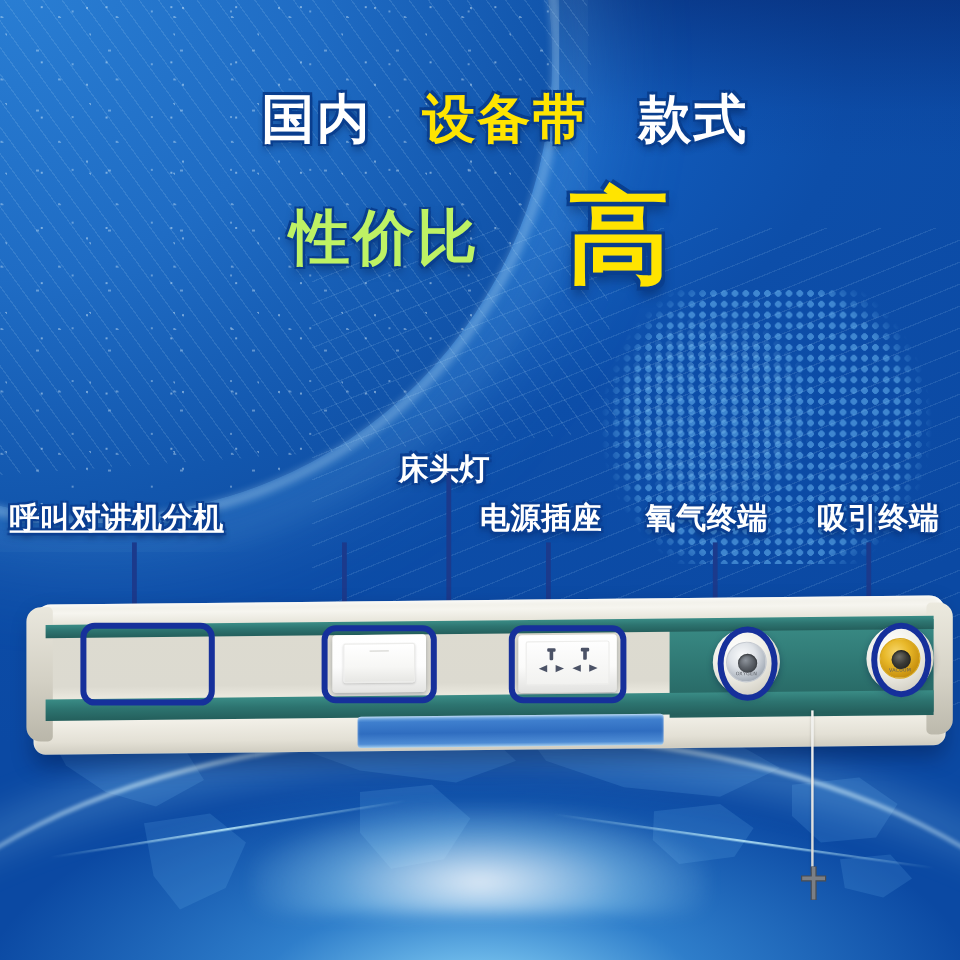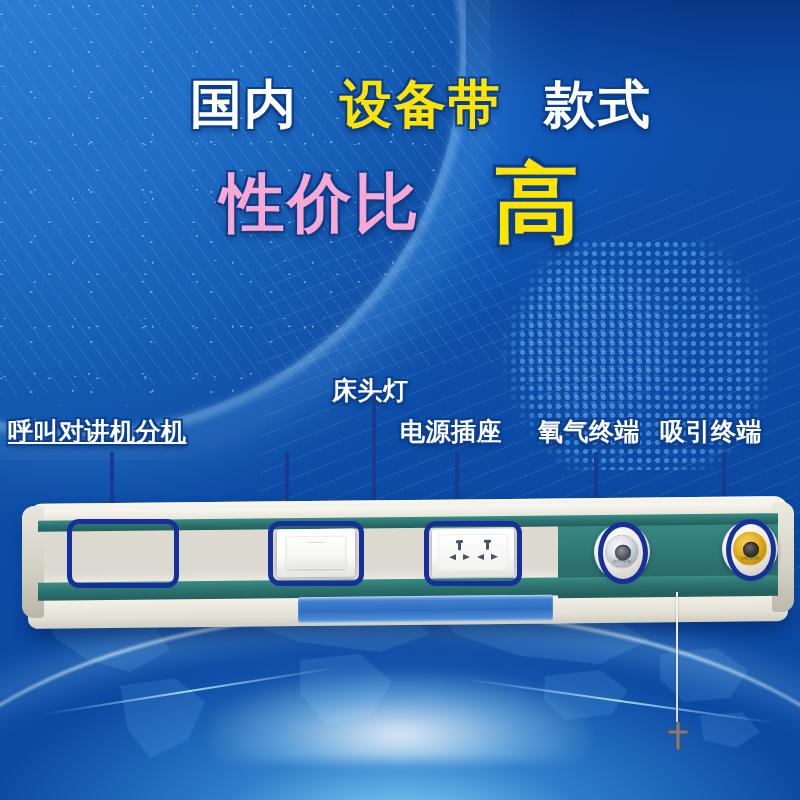--- a/index.html
+++ b/index.html
@@ -128,21 +128,21 @@
     position:absolute; background:linear-gradient(90deg, rgba(180,235,255,0), rgba(200,245,255,.8), rgba(180,235,255,0));
     height:2px; filter:blur(.6px);
   }
 
   
   .title-wrap{
     position:absolute; left:0; right:0; top:78px;
     text-align:center;
   }
   .title-line1{
-    font-size:52px; font-weight:bold; letter-spacing:2px;
+    font-size:44px; font-weight:bold; letter-spacing:2px;
     line-height:1;
     display:inline-block;
     margin-left:42px;
   }
   .t-white{
     color:#ffffff;
     text-shadow:
       0 0 2px #0a3f8f, 2px 2px 0 #0a3f8f, -2px 2px 0 #0a3f8f,
       2px -2px 0 #0a3f8f, -2px -2px 0 #0a3f8f, 0 4px 6px rgba(0,20,60,.45);
   }
@@ -150,22 +150,22 @@
     color:#ffe400;
     text-shadow:
       0 0 2px #0a3f8f, 2px 2px 0 #0a3f8f, -2px 2px 0 #0a3f8f,
       2px -2px 0 #0a3f8f, -2px -2px 0 #0a3f8f, 0 4px 6px rgba(0,20,60,.45);
   }
   .title-line2-row{
     position:absolute; left:0; right:0; top:160px;
     display:flex; align-items:center; justify-content:center; gap:72px;
   }
   .title-line2{
-    font-size:64px; font-weight:bold; letter-spacing:3px;
-    color:#f9a8d4;
+    font-size:50px; font-weight:bold; letter-spacing:3px;
+    color:#bef264;
     text-shadow:
       0 0 2px #0a3f8f, 2px 2px 0 #0a3f8f, -2px 2px 0 #0a3f8f,
       2px -2px 0 #0a3f8f, -2px -2px 0 #0a3f8f, 0 4px 8px rgba(0,20,60,.5);
   }
   .title-big{
     font-size:86px; font-weight:bold; line-height:.9;
     color:#ffe400;
     text-shadow:
       0 0 2px #0a3f8f, 3px 3px 0 #0a3f8f, -3px 3px 0 #0a3f8f,
       3px -3px 0 #0a3f8f, -3px -3px 0 #0a3f8f, 0 6px 10px rgba(0,20,60,.5);
@@ -421,21 +421,21 @@
 
   <div class="title-line2-row">
     <span class="title-line2">性价比</span>
     <span class="title-big">高</span>
   </div>
 
   <div class="callout-label" style="left:8px; top:415px;text-decoration:underline;">呼叫对讲机分机</div>
   <div class="callout-label" style="left:332px; top:374px;">床头灯</div>
   <div class="callout-label" style="left:400px; top:415px;">电源插座</div>
   <div class="callout-label" style="left:538px; top:415px;text-align:center;">氧气终端</div>
-  <div class="callout-label" style="left:660px; top:415px;text-align:center;">吸引终端</div>
+  <div class="callout-label" style="left:681px; top:415px;text-align:center;">吸引终端</div>
 
   <div class="leader" style="left:110px; top:452px; height:85px;"></div>
   <div class="leader" style="left:285px; top:452px; height:80px;"></div>
   <div class="leader" style="left:372px; top:394px; height:220px;"></div>
   <div class="leader" style="left:455px; top:452px; height:80px;"></div>
   <div class="leader" style="left:594px; top:452px; height:90px;"></div>
   <div class="leader" style="left:722px; top:452px; height:90px;"></div>
 
   <div class="panel">
     <div class="panel-body"></div>

